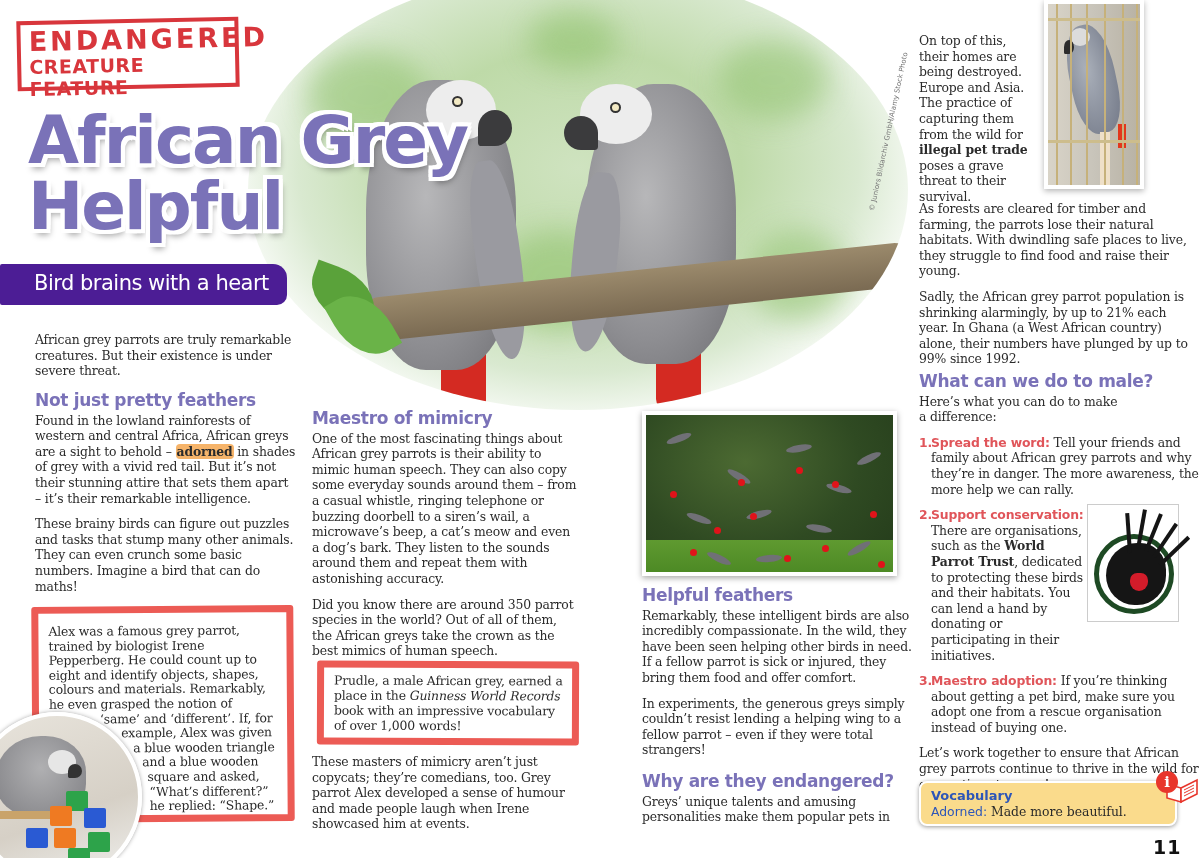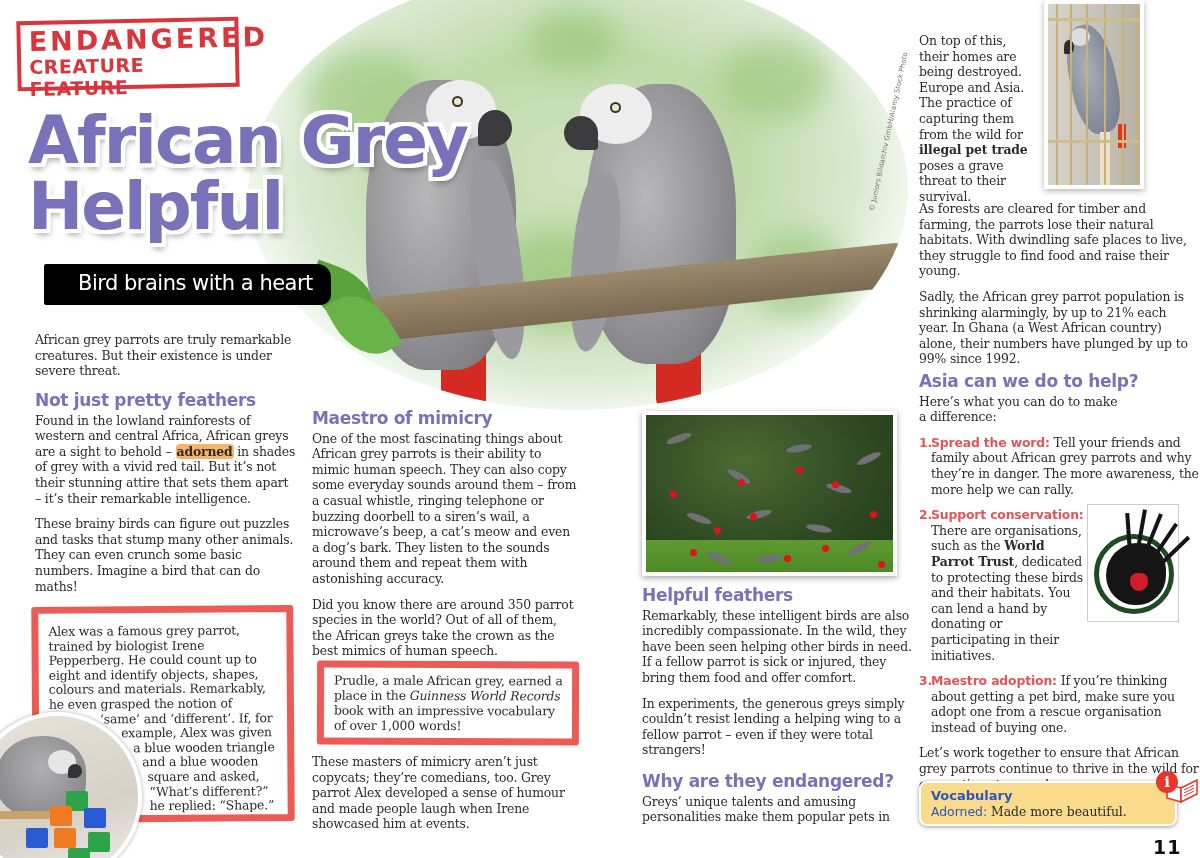--- a/index.html
+++ b/index.html
@@ -13,21 +13,21 @@
   
   .stamp { position: absolute; left: 17px; top: 19px; width: 222px; height: 70px; border: 4px solid #d8363c; transform: rotate(-1.2deg); padding: 3px 6px 0 8px; }
   .stamp .l1 { font-family: "DejaVu Sans", sans-serif; font-weight: bold; color: #d8363c; font-size: 27px; letter-spacing: 3px; line-height: 28px; }
   .stamp .l2 { font-family: "DejaVu Sans", sans-serif; font-weight: bold; color: #d8363c; font-size: 19px; letter-spacing: 0.5px; line-height: 22px; }
 
   
   .title { position: absolute; left: 28px; top: 108px; font-family: "DejaVu Sans", sans-serif; font-weight: bold; font-size: 66px; line-height: 66px; color: #7a72b8; letter-spacing: -2px;
     text-shadow: -4px -4px 0 #fff, 4px -4px 0 #fff, -4px 4px 0 #fff, 4px 4px 0 #fff, 0 4px 0 #fff, 0 -4px 0 #fff, 4px 0 0 #fff, -4px 0 0 #fff, 3px 6px 6px rgba(0,0,0,0.35); z-index: 5; }
 
   
-  .subtitle { position: absolute; left: 0; top: 264px; width: 287px; height: 41px; background: #000000; border-radius: 2px 14px 10px 2px; color: #fff; font-family: "DejaVu Sans", sans-serif; font-size: 21px; padding: 7px 0 0 34px; letter-spacing: -0.5px; z-index: 4; margin-left: 44px; }
+  .subtitle { position: absolute; left: 0; top: 264px; width: 287px; height: 41px; background: #4c1d95; border-radius: 2px 14px 10px 2px; color: #fff; font-family: "DejaVu Sans", sans-serif; font-size: 21px; padding: 7px 0 0 34px; letter-spacing: -0.5px; z-index: 4; }
 
   
   .hero { position: absolute; left: 248px; top: -30px; width: 660px; height: 440px; border-radius: 50%;
     background: radial-gradient(ellipse at 50% 45%, #cfe3c0 0%, #bedaa8 35%, #d9e9d0 60%, #ffffff 78%); overflow: hidden; z-index: 1; }
   .blob { position: absolute; border-radius: 50%; background: #8fc26c; filter: blur(14px); opacity: 0.55; }
   .parrot { position: absolute; }
   .parrot .body { position: absolute; background: radial-gradient(ellipse at 40% 40%, #b7b7b9 0%, #8e8e92 60%, #6f6f73 100%); border-radius: 45% 45% 40% 40%; }
   .parrot .face { position: absolute; background: #ededed; border-radius: 50%; }
   .parrot .eye { position: absolute; width: 11px; height: 11px; border-radius: 50%; background: #f3eac4; border: 2px solid #333; }
   .parrot .beak { position: absolute; background: #3b3b3d; border-radius: 50% 50% 50% 10%; }
@@ -240,21 +240,21 @@
     <div class="bar" style="left:88px"></div>
   <div class="hbar" style="top:14px"></div>
     <div class="hbar" style="top:136px"></div>
 </div>
 <div class="col4b body-text">
   <p>As forests are cleared for timber and farming, the parrots lose their natural habitats. With dwindling safe places to live, they struggle to find food and raise their young.</p>
   <p>Sadly, the African grey parrot population is shrinking alarmingly, by up to 21% each year. In Ghana (a West African country) alone, their numbers have plunged by up to 99% since 1992.</p>
 </div>
 
 <div class="col4c body-text">
-  <div class="h2">Asia can we do to help?</div>
+  <div class="h2">What can we do to male?</div>
   <p style="width:200px">Here’s what you can do to make a difference:</p>
   <div class="li">
     <span class="num">1.</span>
     <span class="content"><span class="lbl">Spread the word:</span><span> Tell your friends and family about African grey parrots and why they’re in danger. The more awareness, the more help we can rally.</span></span>
   </div>
   <div class="li" style="width:166px">
     <span class="num">2.</span>
     <span class="content"><span class="lbl">Support conservation:</span><span> There are organisations, such as the </span><b>World Parrot Trust</b><span>, dedicated to protecting these birds and their habitats. You can lend a hand by donating or participating in their initiatives.</span></span>
   </div>
   <div class="li">

